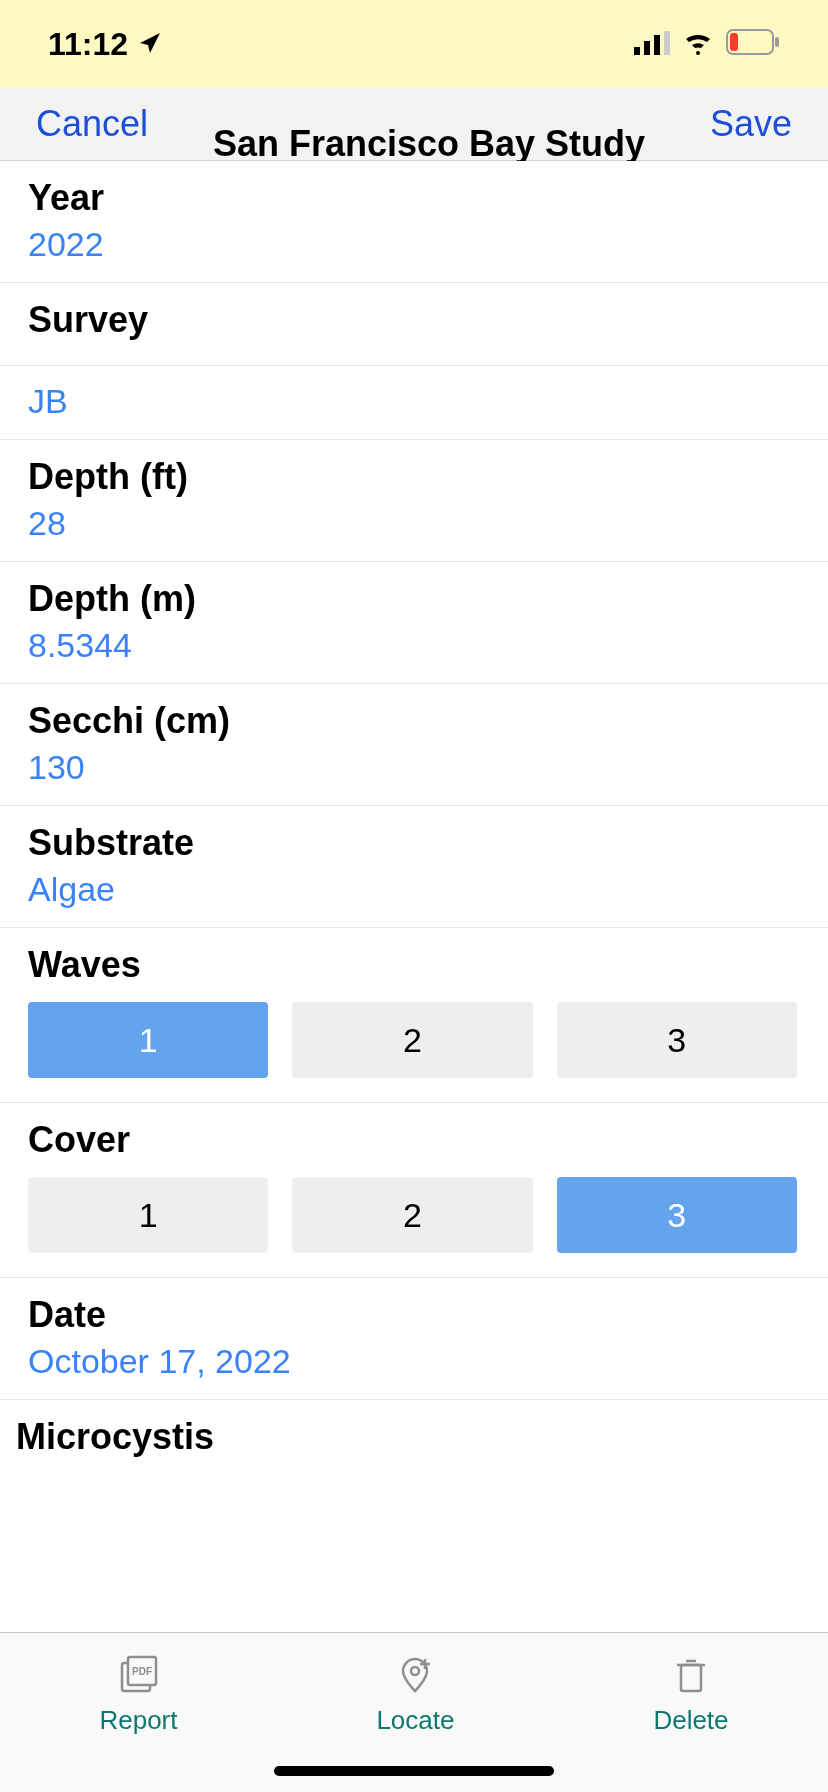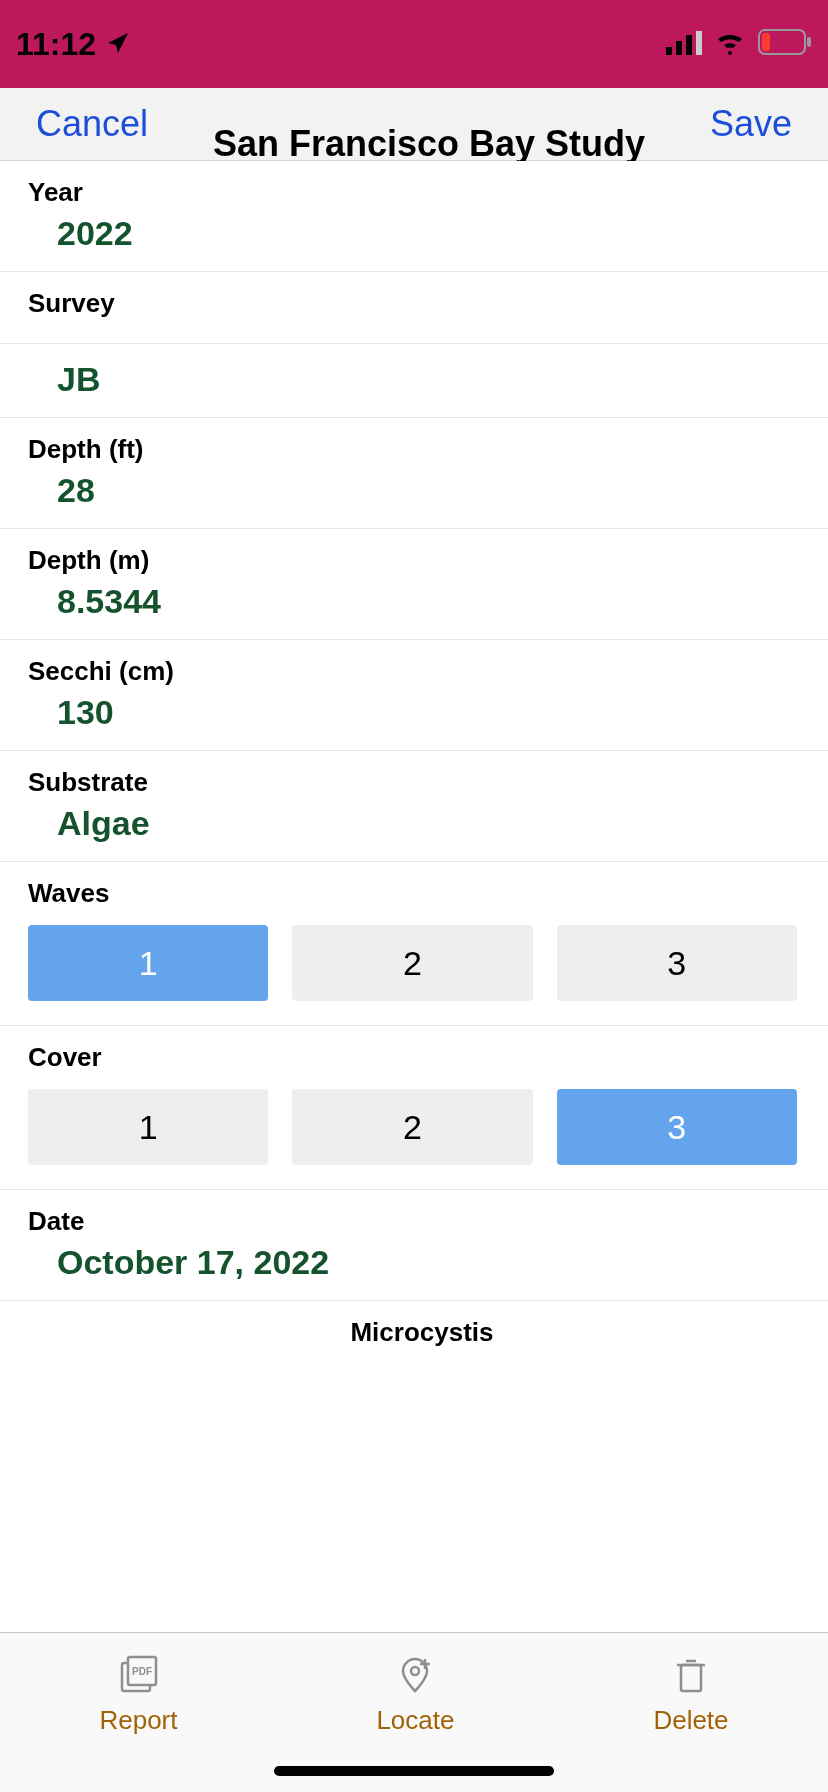--- a/index.html
+++ b/index.html
@@ -11,25 +11,25 @@
     body {
       width: 828px;
       height: 1792px;
       background: #fff;
       display: flex;
       flex-direction: column;
       overflow: hidden;
     }
     .status-bar {
       height: 88px;
-      background: #be185d;
+      background: #fef9c3;
       display: flex;
       align-items: center;
       justify-content: space-between;
-      padding: 0 16px;
+      padding: 0 48px;
       font-size: 32px;
       font-weight: 600;
     }
     .status-left {
       display: flex;
       align-items: center;
       gap: 10px;
     }
     .status-right {
       display: flex;
@@ -59,30 +59,29 @@
     .content {
       flex: 1;
       overflow-y: hidden;
       background: #fff;
     }
     .field-row {
       padding: 16px 28px 18px 28px;
       border-bottom: 1px solid #e5e5ea;
     }
     .field-label {
-      font-size: 26px;
+      font-size: 36px;
       font-weight: 600;
       color: #000;
       margin-bottom: 6px;
     }
     .field-value {
       font-size: 34px;
-      font-weight: 700;
-      color: #14532d;
-      margin-left: 29px;
+      font-weight: 400;
+      color: #3b82f6;
     }
     .segmented-row {
       padding: 16px 31px 24px 28px;
       border-bottom: 1px solid #e5e5ea;
     }
     .segmented-control {
       display: flex;
       gap: 24px;
       margin-top: 16px;
     }
@@ -96,38 +95,37 @@
       font-weight: 500;
       border-radius: 4px;
       background: #eeeeee;
       color: #000;
     }
     .segment.selected {
       background: #63a4ed;
       color: #fff;
     }
     .partial-row {
-      padding: 16px 28px 18px 44px;
-      text-align: center;
+      padding: 16px 28px 18px 16px;
     }
     .bottom-bar {
       height: 160px;
       border-top: 1px solid #c6c6c8;
       background: #f9f9f9;
       display: flex;
       justify-content: space-around;
       align-items: flex-start;
       padding-top: 20px;
     }
     .bottom-item {
       display: flex;
       flex-direction: column;
       align-items: center;
       gap: 8px;
-      color: #a16207;
+      color: #0f766e;
       font-size: 26px;
     }
     .bottom-icon {
       width: 44px;
       height: 44px;
       display: flex;
       align-items: center;
       justify-content: center;
     }
     .home-indicator {

